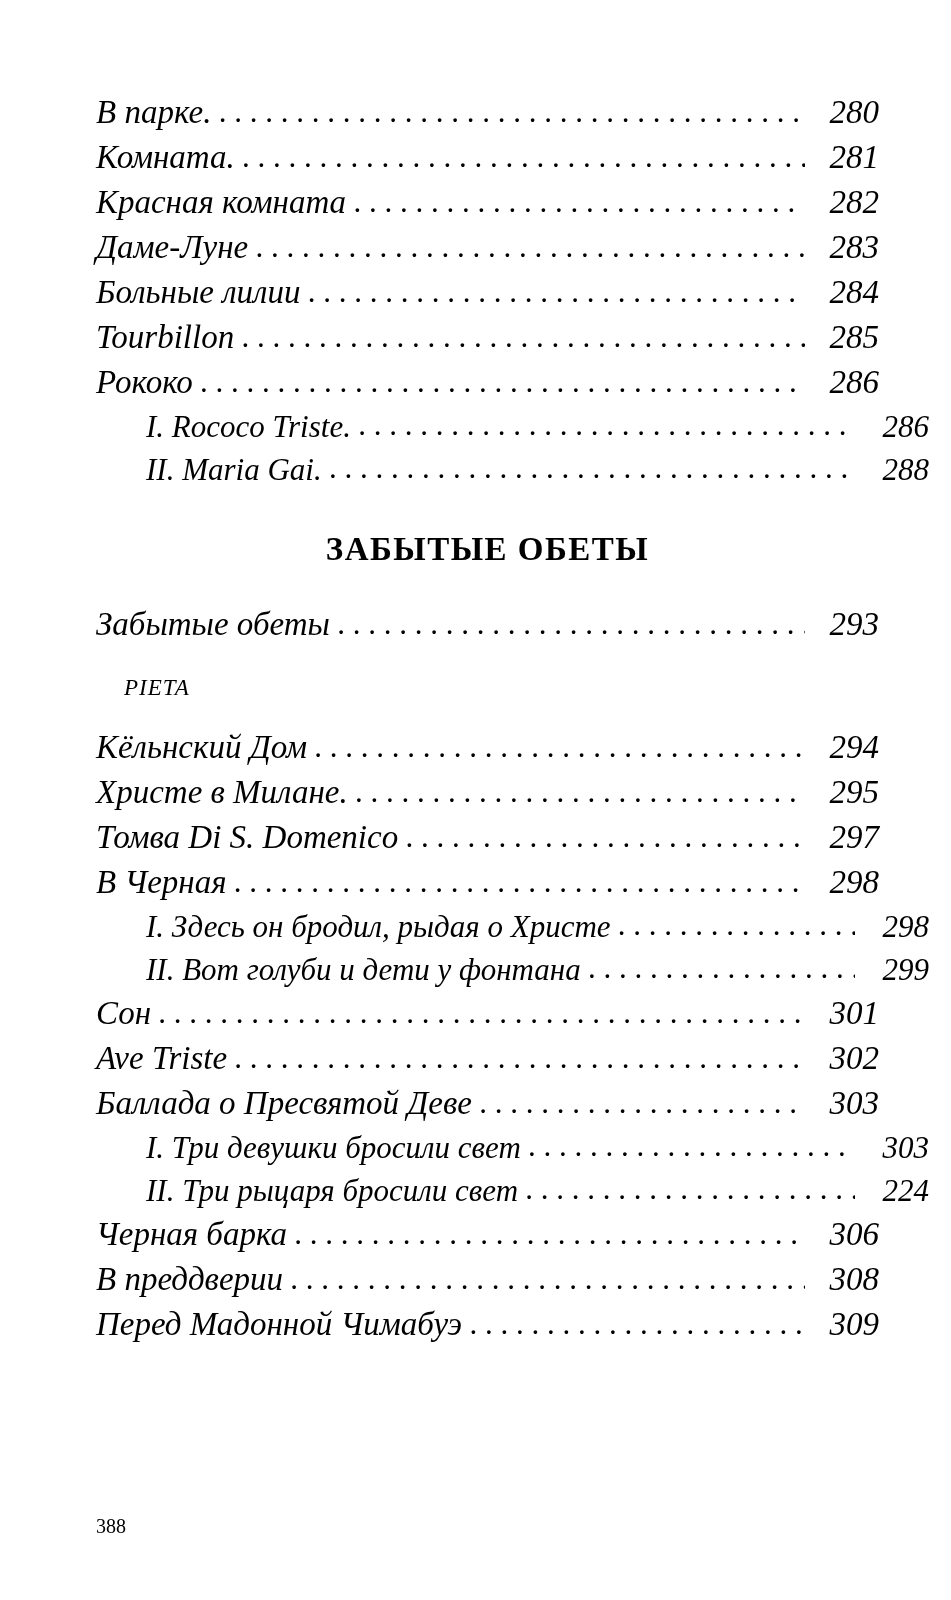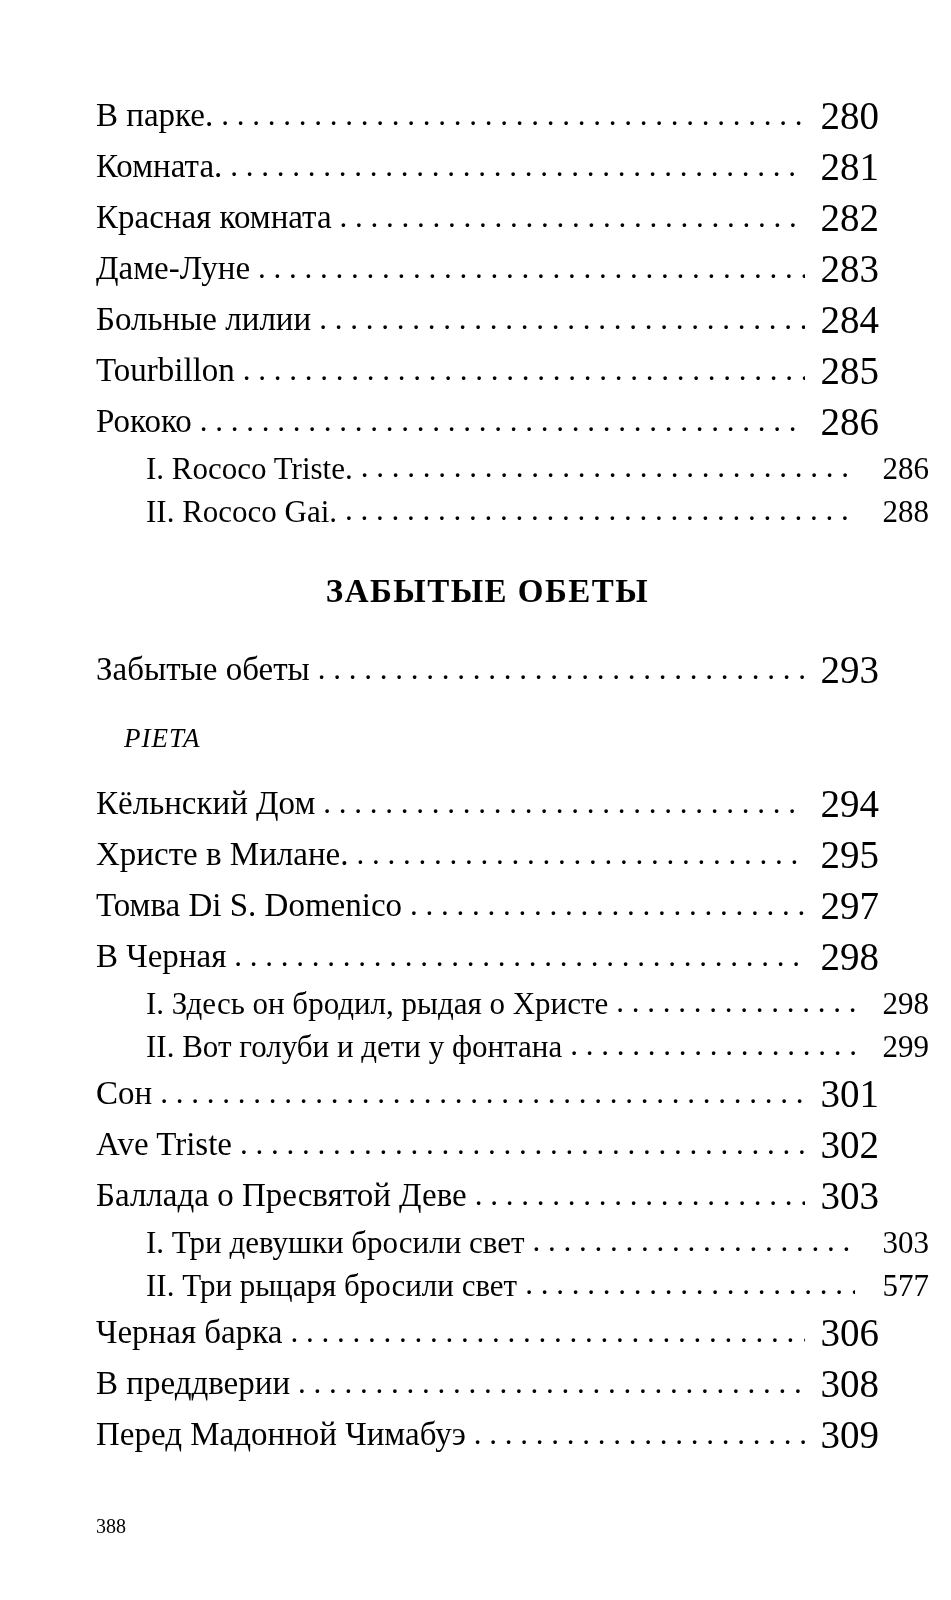--- a/index.html
+++ b/index.html
@@ -21,26 +21,27 @@
     width: 951px;
     height: 1600px;
     box-sizing: border-box;
     padding: 96px 72px 40px 96px;
   }
   .toc {
     width: 100%;
   }
   .entry {
     display: flex;
-    align-items: center;
+    align-items: flex-start;
     width: 100%;
     font-size: 33px;
     line-height: 1.0;
     margin-bottom: 12px;
     white-space: nowrap;
+    font-style: italic;
   }
   .entry .title {
     flex: 0 0 auto;
     padding-right: 6px;
   }
   .entry .leader {
     flex: 1 1 auto;
     overflow: hidden;
     position: relative;
     height: 1em;
@@ -53,40 +54,40 @@
     bottom: 0.05em;
     letter-spacing: 0px;
     font-size: 31px;
     white-space: nowrap;
     color: #000;
   }
   .entry .pagenum {
     flex: 0 0 auto;
     text-align: right;
     min-width: 72px;
-    font-size: 39px;
+    font-size: 33px;
   }
   .entry.sub {
     padding-left: 50px;
     font-size: 31px;
   }
   .entry.sub .pagenum,
   .entry.sub .leader::before {
     font-size: 31px;
   }
   .section-head {
     text-align: center;
     font-weight: bold;
     font-size: 33px;
     letter-spacing: 1.5px;
     margin: 46px 0 40px 0;
   }
   .subsection-head {
     font-style: italic;
-    font-size: 27px;
+    font-size: 23px;
     margin: 34px 0 30px 28px;
     letter-spacing: 1px;
   }
   .folio {
     position: absolute;
     left: 96px;
     bottom: 62px;
     font-size: 20px;
   }
 </style>
@@ -139,21 +140,21 @@
       <span class="pagenum">286</span>
     </div>
 
     <div class="entry sub">
       <span class="title">I. Rococo Triste.</span>
       <span class="leader"></span>
       <span class="pagenum">286</span>
     </div>
 
     <div class="entry sub">
-      <span class="title">II. Rococo Gai.</span>
+      <span class="title">II. Maria Gai.</span>
       <span class="leader"></span>
       <span class="pagenum">288</span>
     </div>
 
   </div>
 
   <div class="section-head">ЗАБЫТЫЕ ОБЕТЫ</div>
 
   <div class="toc">
     <div class="entry">
@@ -224,21 +225,21 @@
 
     <div class="entry sub">
       <span class="title">I. Три девушки бросили свет</span>
       <span class="leader"></span>
       <span class="pagenum">303</span>
     </div>
 
     <div class="entry sub">
       <span class="title">II. Три рыцаря бросили свет</span>
       <span class="leader"></span>
-      <span class="pagenum">577</span>
+      <span class="pagenum">224</span>
     </div>
 
     <div class="entry">
       <span class="title">Черная барка</span>
       <span class="leader"></span>
       <span class="pagenum">306</span>
     </div>
 
     <div class="entry">
       <span class="title">В преддверии</span>

